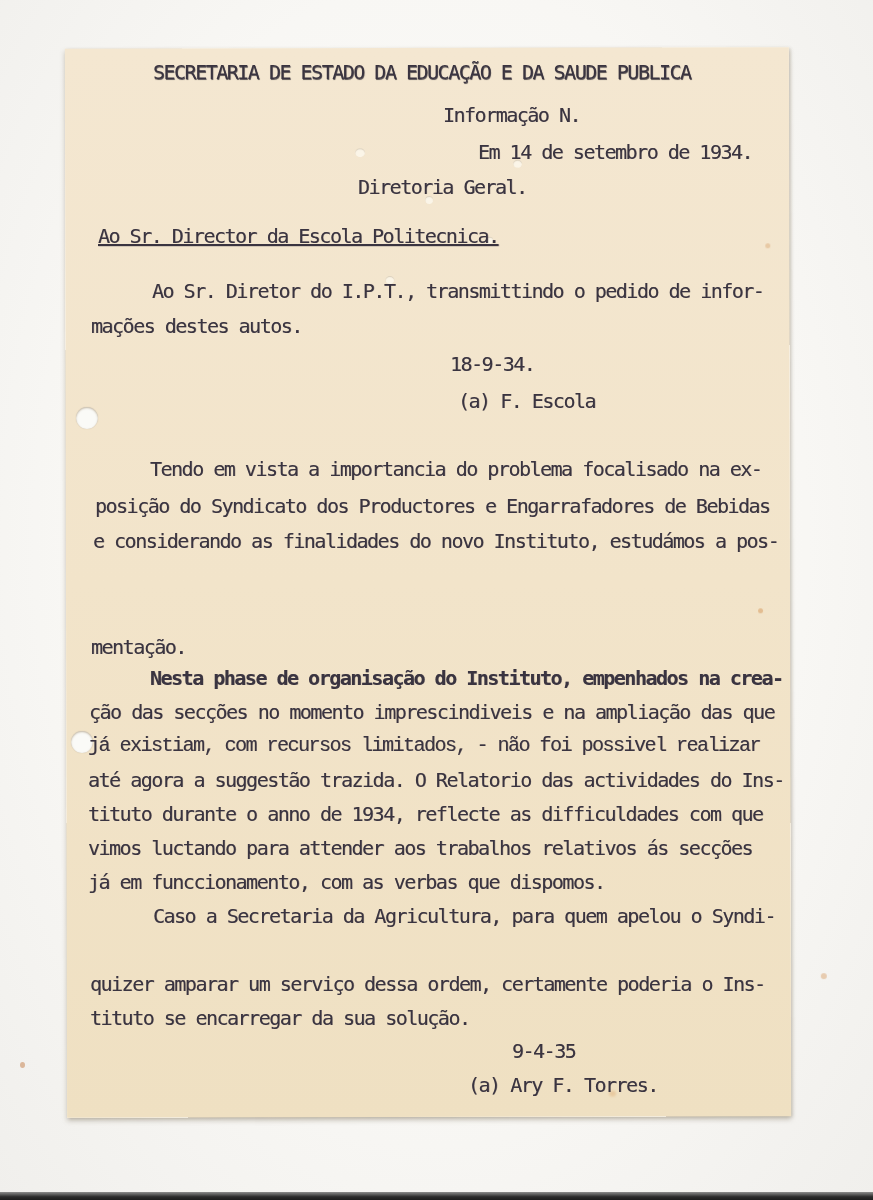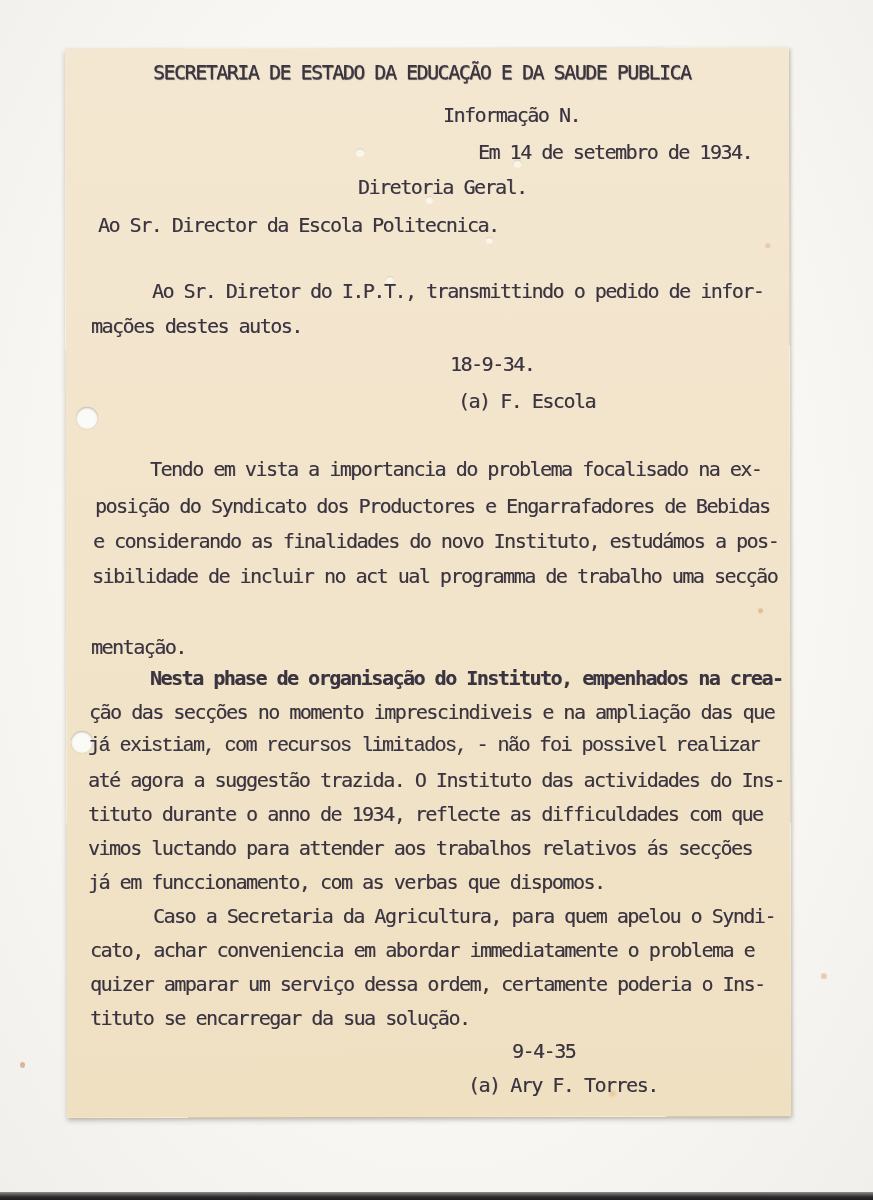--- a/index.html
+++ b/index.html
@@ -98,39 +98,37 @@
   </div>
 
   <div class="hole hole-top"></div>
   <div class="hole hole-bottom"></div>
 
   <div class="lines" id="lines-layer">
       <div class="line letterhead" style="left: 153px; top: 61px;">SECRETARIA DE ESTADO DA EDUCAÇÃO E DA SAUDE PUBLICA</div>
       <div class="line" style="left: 443px; top: 104px;">Informação N.</div>
       <div class="line" style="left: 478px; top: 141px;">Em 14 de setembro de 1934.</div>
       <div class="line" style="left: 358px; top: 176px;">Diretoria Geral.</div>
-      <div class="line" style="left: 98px; top: 214px;">Ao Sr. Director da Escola Politecnica.</div>
+      <div class="line" style="left: 98px; top: 225px; text-decoration: underline;">Ao Sr. Director da Escola Politecnica.</div>
       <div class="line" style="left: 152px; top: 280px;">Ao Sr. Diretor do I.P.T., transmittindo o pedido de infor-</div>
       <div class="line" style="left: 91px; top: 315px; text-align: right;">mações destes autos.</div>
       <div class="line" style="left: 450px; top: 353px;">18-9-34.</div>
       <div class="line" style="left: 458px; top: 390px;">(a) F. Escola</div>
       <div class="line" style="left: 150px; top: 458px;">Tendo em vista a importancia do problema focalisado na ex-</div>
       <div class="line" style="left: 95px; top: 495px;">posição do Syndicato dos Productores e Engarrafadores de Bebidas</div>
       <div class="line" style="left: 93px; top: 530px;">e considerando as finalidades do novo Instituto, estudámos a pos-</div>
-      <div class="line" style="left: 92px; top: 565px;">sibilidade de incluir no act ual programma de trabalho uma secção</div>
       <div class="line" style="left: 91px; top: 636px;">mentação.</div>
       <div class="line" style="left: 150px; top: 667px; font-weight: bold;">Nesta phase de organisação do Instituto, empenhados na crea-</div>
       <div class="line" style="left: 89px; top: 701px;">ção das secções no momento imprescindiveis e na ampliação das que</div>
       <div class="line" style="left: 88px; top: 735px; font-family: Liberation Mono, monospace;">já existiam, com recursos limitados, - não foi possivel realizar</div>
-      <div class="line" style="left: 88px; top: 769px;">até agora a suggestão trazida. O Instituto das actividades do Ins-</div>
+      <div class="line" style="left: 88px; top: 769px;">até agora a suggestão trazida. O Relatorio das actividades do Ins-</div>
       <div class="line" style="left: 88px; top: 803px;">tituto durante o anno de 1934, reflecte as difficuldades com que</div>
       <div class="line" style="left: 88px; top: 837px;">vimos luctando para attender aos trabalhos relativos ás secções</div>
       <div class="line" style="left: 88px; top: 871px;">já em funccionamento, com as verbas que dispomos.</div>
       <div class="line" style="left: 153px; top: 905px;">Caso a Secretaria da Agricultura, para quem apelou o Syndi-</div>
-      <div class="line" style="left: 90px; top: 939px;">cato, achar conveniencia em abordar immediatamente o problema e</div>
       <div class="line" style="left: 90px; top: 973px;">quizer amparar um serviço dessa ordem, certamente poderia o Ins-</div>
       <div class="line" style="left: 90px; top: 1007px;">tituto se encarregar da sua solução.</div>
       <div class="line" style="left: 512px; top: 1040px;">9-4-35</div>
       <div class="line" style="left: 468px; top: 1074px;">(a) Ary F. Torres.</div>
     </div>
 
   <span class="speck speck-5"></span>
   <div class="edge-strip" style="background: linear-gradient(rgb(141, 141, 140) 0%, rgb(43, 43, 43) 60%, rgb(29, 29, 29) 100%);"></div>
 
 </div>

